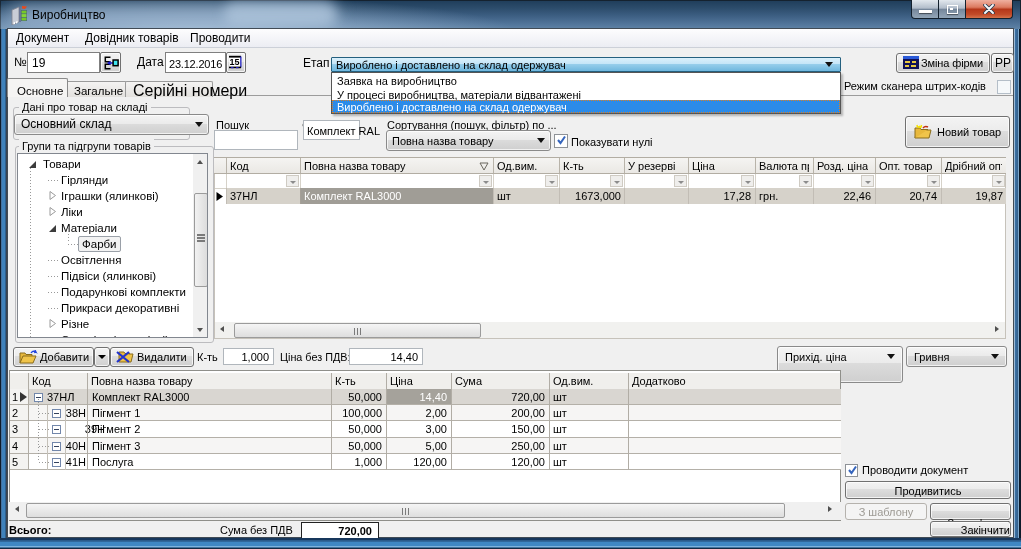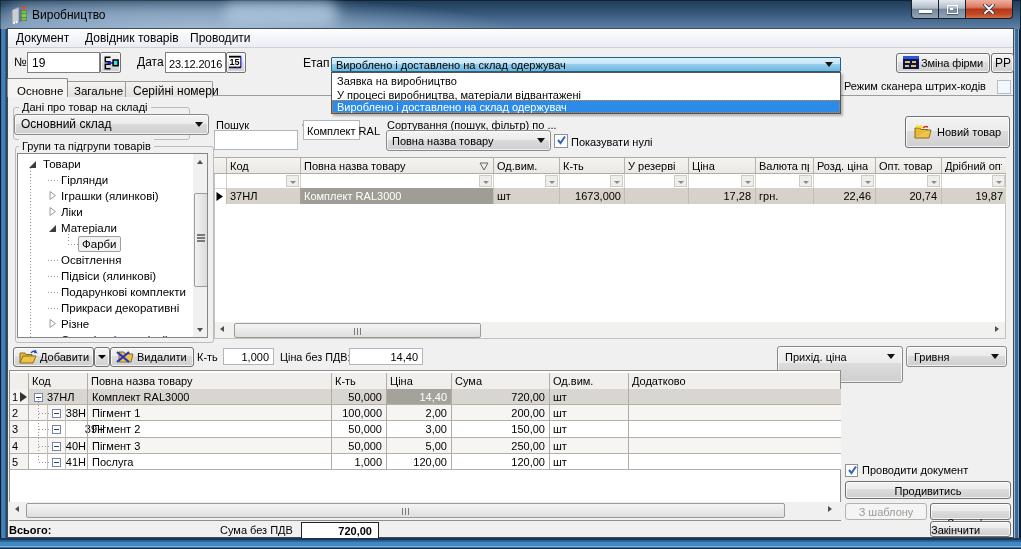--- a/index.html
+++ b/index.html
@@ -105,21 +105,21 @@
 </div>
 <div class="ab btn" style="left:991px;top:53px;width:21px;height:18px">
       <div class="ab t" style="left:3px;top:2px;font-size:12px">РР</div>
     </div>
 
 <div class="ab line" style="left:8px;top:95px;width:1005px;height:1px"></div>
 <div class="ab" style="left:66px;top:81px;width:59px;height:15px;background:linear-gradient(180deg,#f4f3f2,#e3e1de);border:1px solid #9a9a9a;border-bottom:none;border-radius:2px 2px 0 0">
       <div class="ab t" style="left:7px;top:2px;font-size:11.5px">Загальне</div>
     </div>
 <div class="ab" style="left:125px;top:81px;width:86px;height:15px;background:linear-gradient(180deg,#f4f3f2,#e3e1de);border:1px solid #9a9a9a;border-bottom:none;border-radius:2px 2px 0 0">
-      <div class="ab t" style="left:7px;top:2px;font-size:12px">Серійні номери</div>
+      <div class="ab t" style="left:7px;top:2px;font-size:16px">Серійні номери</div>
     </div>
 <div class="ab" style="left:7px;top:78px;width:59px;height:18px;background:#f5f4f3;border:1px solid #8a8a8a;border-bottom:none;border-radius:2px 2px 0 0">
       <div class="ab t" style="left:9px;top:5px;font-size:11.5px">Основне</div>
     </div>
 <div class="ab t" style="left:844px;top:79px">Режим сканера штрих-кодів</div>
 <div class="ab" style="left:997px;top:80px;width:12px;height:12px;border:1px solid #b4bec8;background:#f5f8fa"></div>
 
 <div class="ab" style="left:13px;top:107px;width:175px;height:31px;border:1px solid #bcbcbf;border-radius:3px"></div>
 <div class="ab t" style="left:19px;top:100px;background:#f0f0f0;padding:0 3px">Дані про товар на складі</div>
 <div class="ab gcombo" style="left:14px;top:114px;width:193px;height:19px">
@@ -467,21 +467,21 @@
 <div class="ab" style="left:845px;top:503px;width:82px;height:17px;background:#f4f4f4;border:1px solid #b5b2ad;border-radius:3px;box-sizing:border-box">
       <div class="t" style="text-align:center;margin-top:1px;color:#9d9a94">З шаблону</div>
     </div>
 <div class="ab btn" style="left:930px;top:503px;width:81px;height:17px;box-sizing:border-box">
       <div class="t" style="text-align:right;margin-top:12px">Запам'ятати</div>
     </div>
 <div class="ab btn" style="left:845px;top:551px;width:82px;height:24px;box-sizing:border-box">
       <div class="t" style="text-align:center;margin-top:1px">Відміна</div>
     </div>
 <div class="ab btn" style="left:930px;top:521px;width:81px;height:16px;box-sizing:border-box">
-      <div class="t" style="text-align:left;margin-top:1px">Закінчити</div>
+      <div class="t" style="text-align:right;margin-top:1px">Закінчити</div>
     </div>
 <div class="ab" style="left:331px;top:72px;width:510px;height:42px;background:#fff;border:1px solid #555;box-shadow:2px 2px 2px rgba(0,0,0,.25);box-sizing:border-box;z-index:50">
  <div class="ab t" style="left:5px;top:1px">Заявка на виробництво</div>
  <div class="ab t" style="left:5px;top:15px">У процесі виробництва, матеріали відвантажені</div>
  <div class="ab" style="left:0;top:27px;width:508px;height:13px;background:#2c8be8;border:1px dotted #e08020;box-sizing:border-box"></div>
  <div class="ab t" style="left:5px;top:27px;color:#fff;z-index:2">Вироблено і доставлено на склад одержувач</div>
 </div>
 
 <div class="ab" style="left:0;top:29px;width:7px;height:509px;background:linear-gradient(90deg,#0d1b2a 0%,#0d1b2a 14%,#46719e 16%,#46719e 30%,#3f82bb 34%,#3f82bb 66%,#2d5f8e 72%,#2d5f8e 84%,#3a4450 86%)"></div>
 <div class="ab" style="left:1014px;top:29px;width:7px;height:509px;background:linear-gradient(90deg,#9cb8d4 0%,#9cb8d4 11%,#3a74a8 14%,#35618e 52%,#7da8cc 57%,#7da8cc 66%,#0d1b2a 72%)"></div>

